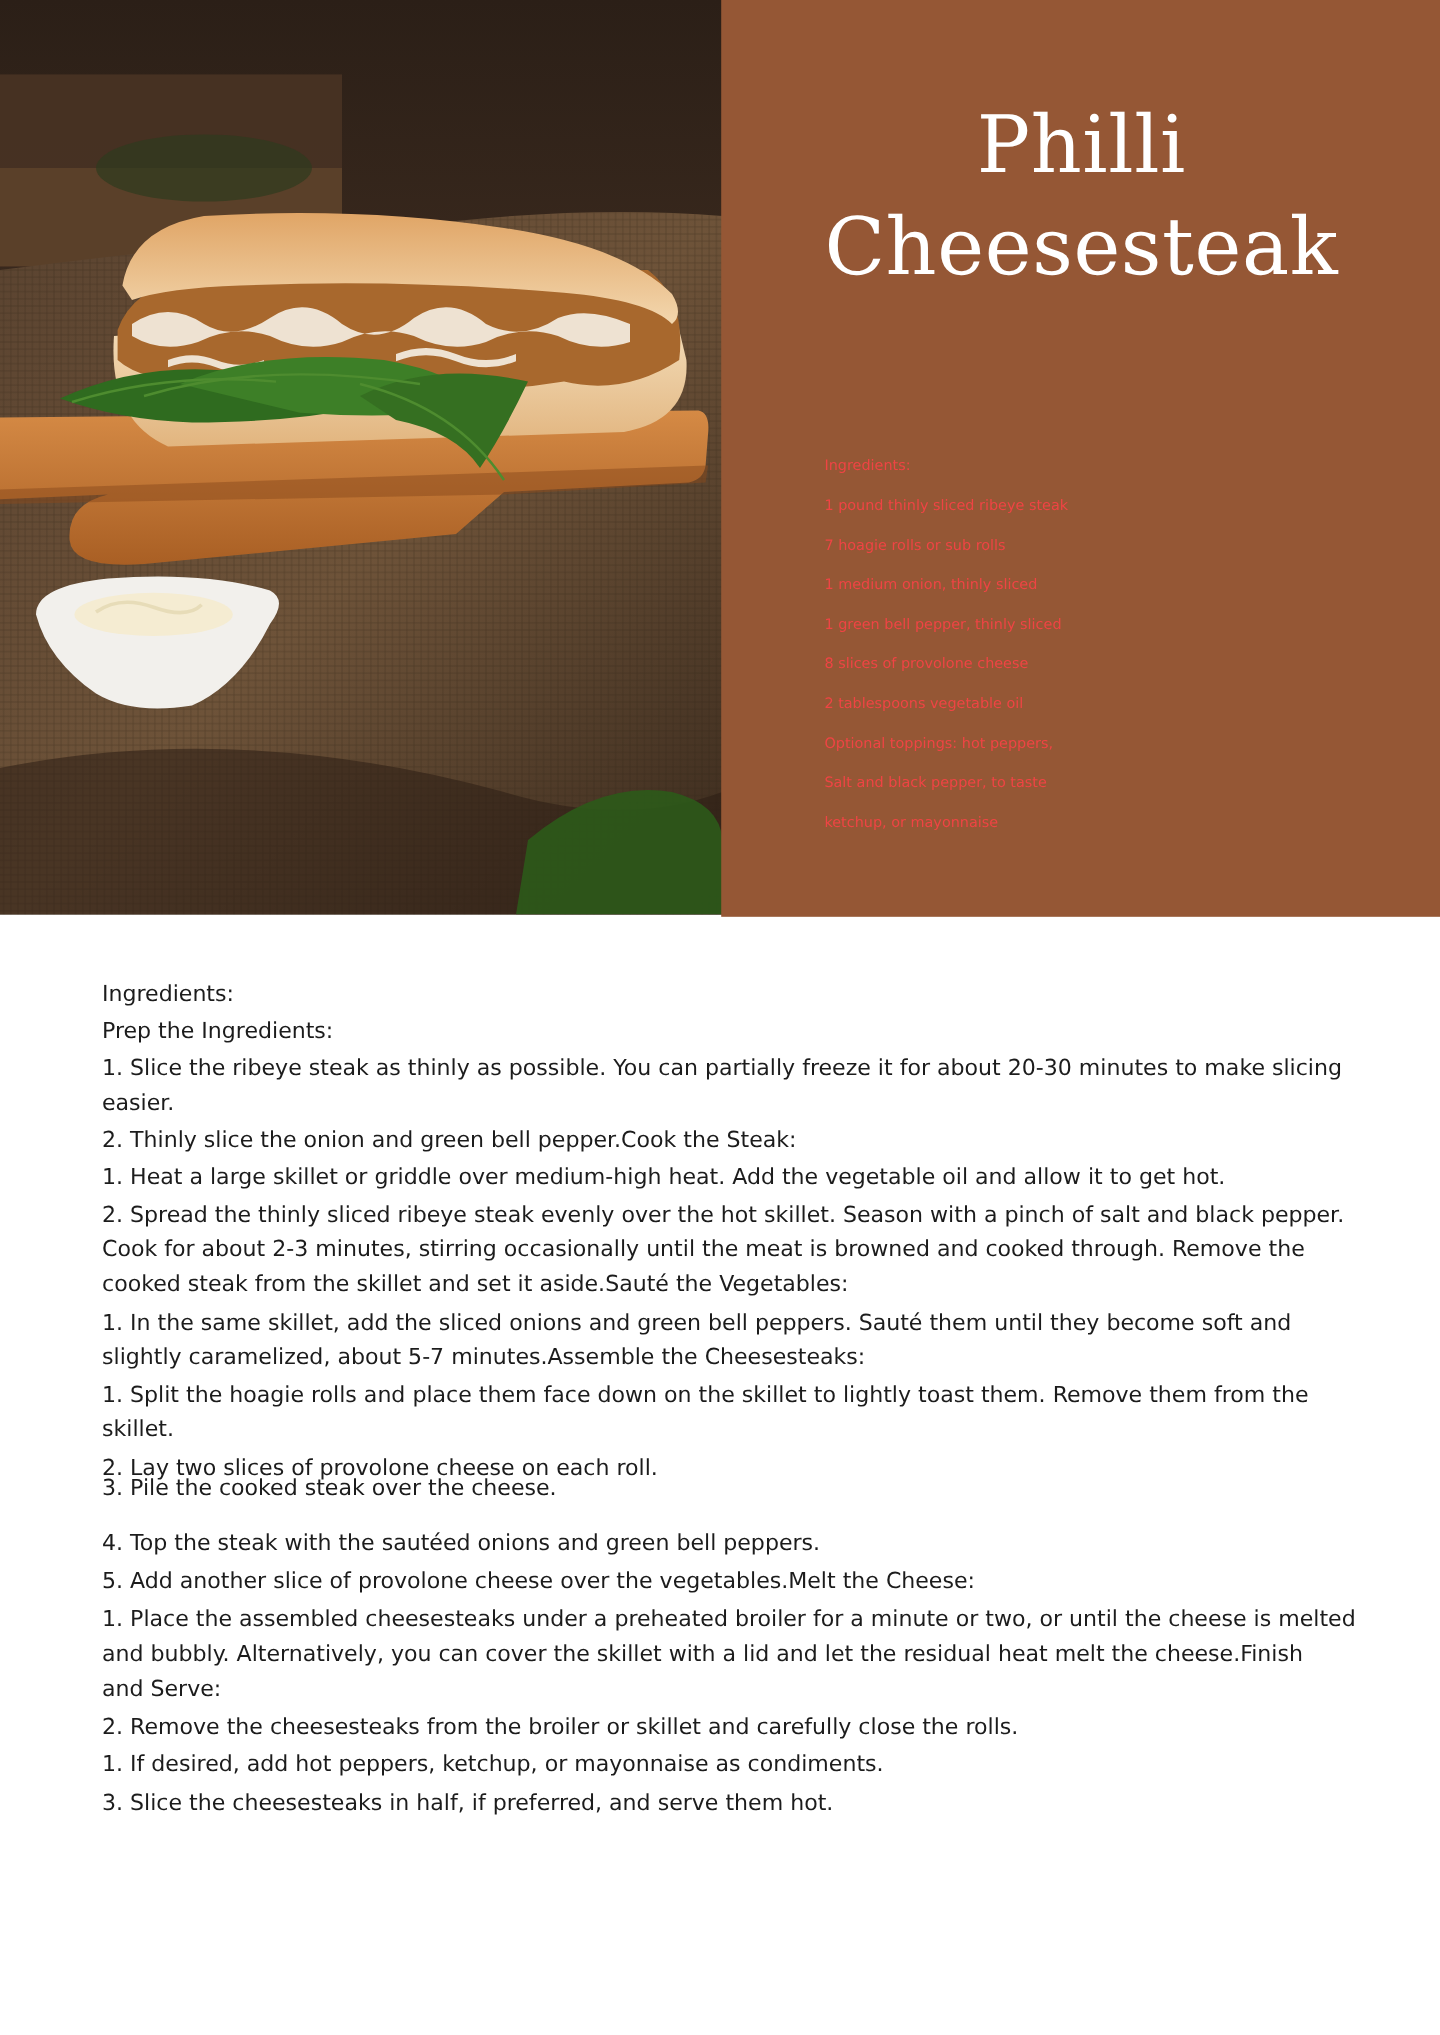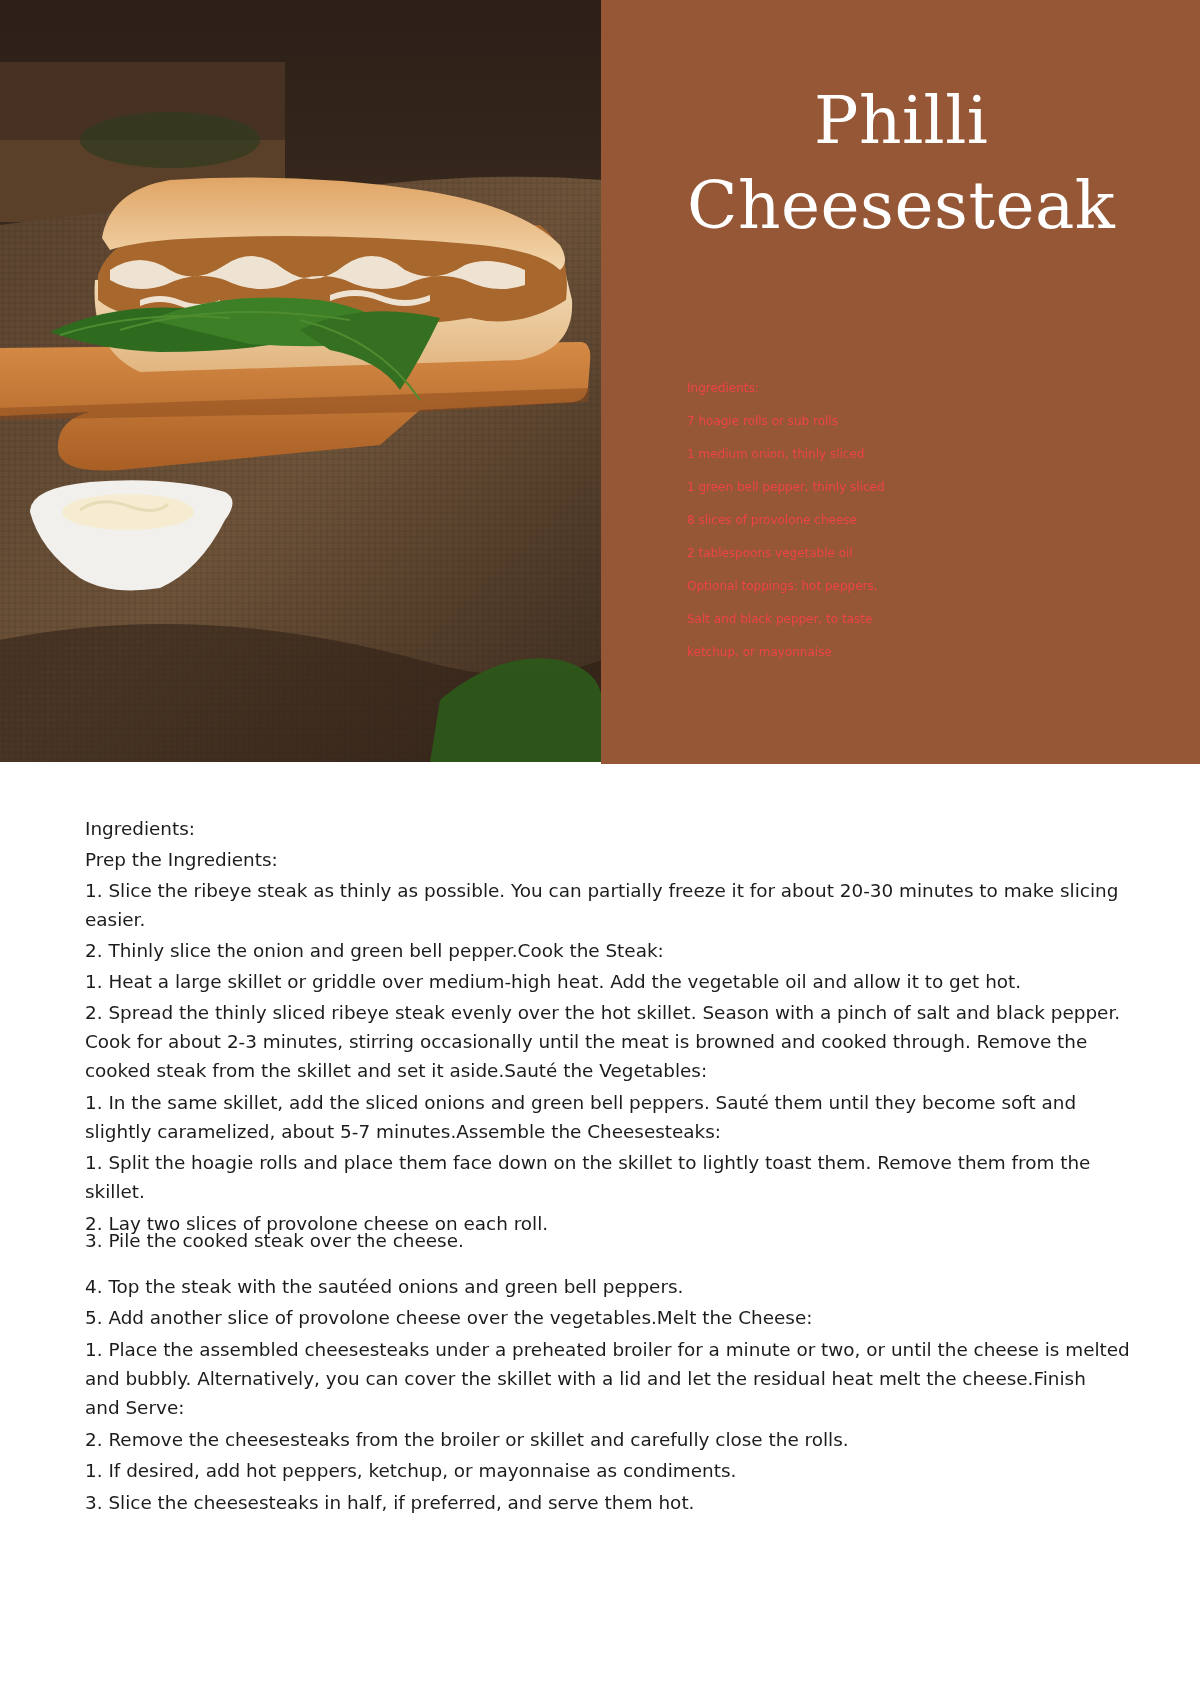--- a/index.html
+++ b/index.html
@@ -107,20 +107,21 @@
   <div class="panel">
   </div>
 
   <h1 class="title">
     <span>Philli</span>
     <span>Cheesesteak</span>
   </h1>
 
   <div class="ingredients">
     <span class="line">Ingredients:</span>
+    <span class="line">1 pound thinly sliced ribeye steak</span>
     <span class="line">7 hoagie rolls or sub rolls</span>
     <span class="line">1 medium onion, thinly sliced</span>
     <span class="line">1 green bell pepper, thinly sliced</span>
     <span class="line">8 slices of provolone cheese</span>
     <span class="line">2 tablespoons vegetable oil</span>
     <span class="line">Optional toppings: hot peppers,</span>
     <span class="line">Salt and black pepper, to taste</span>
     <span class="line">ketchup, or mayonnaise</span>
   </div>
 </div>

